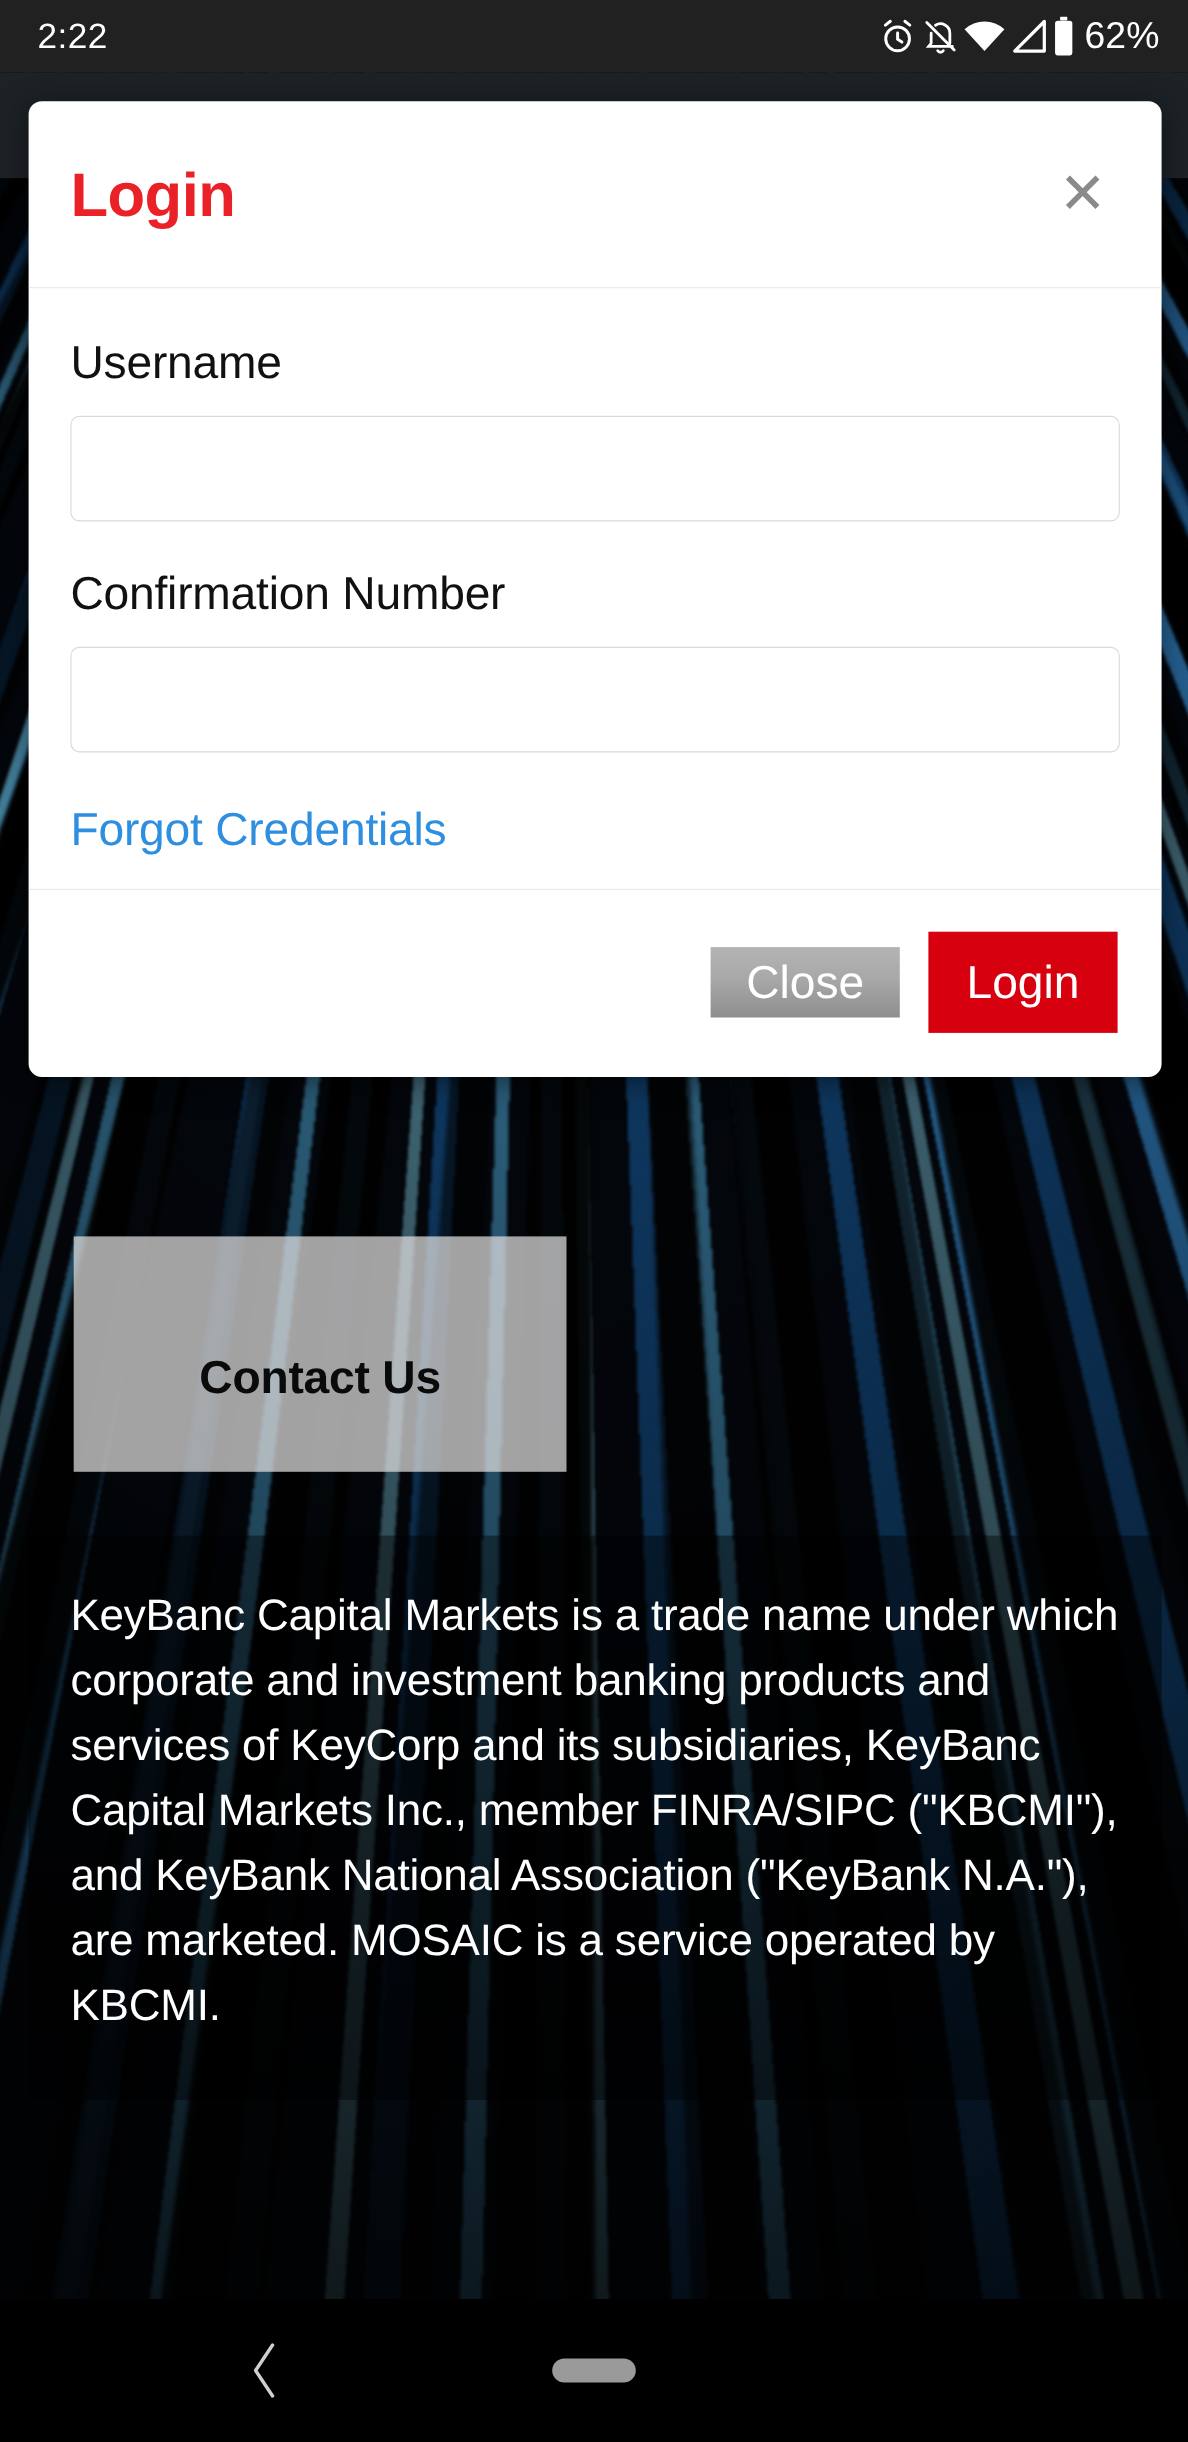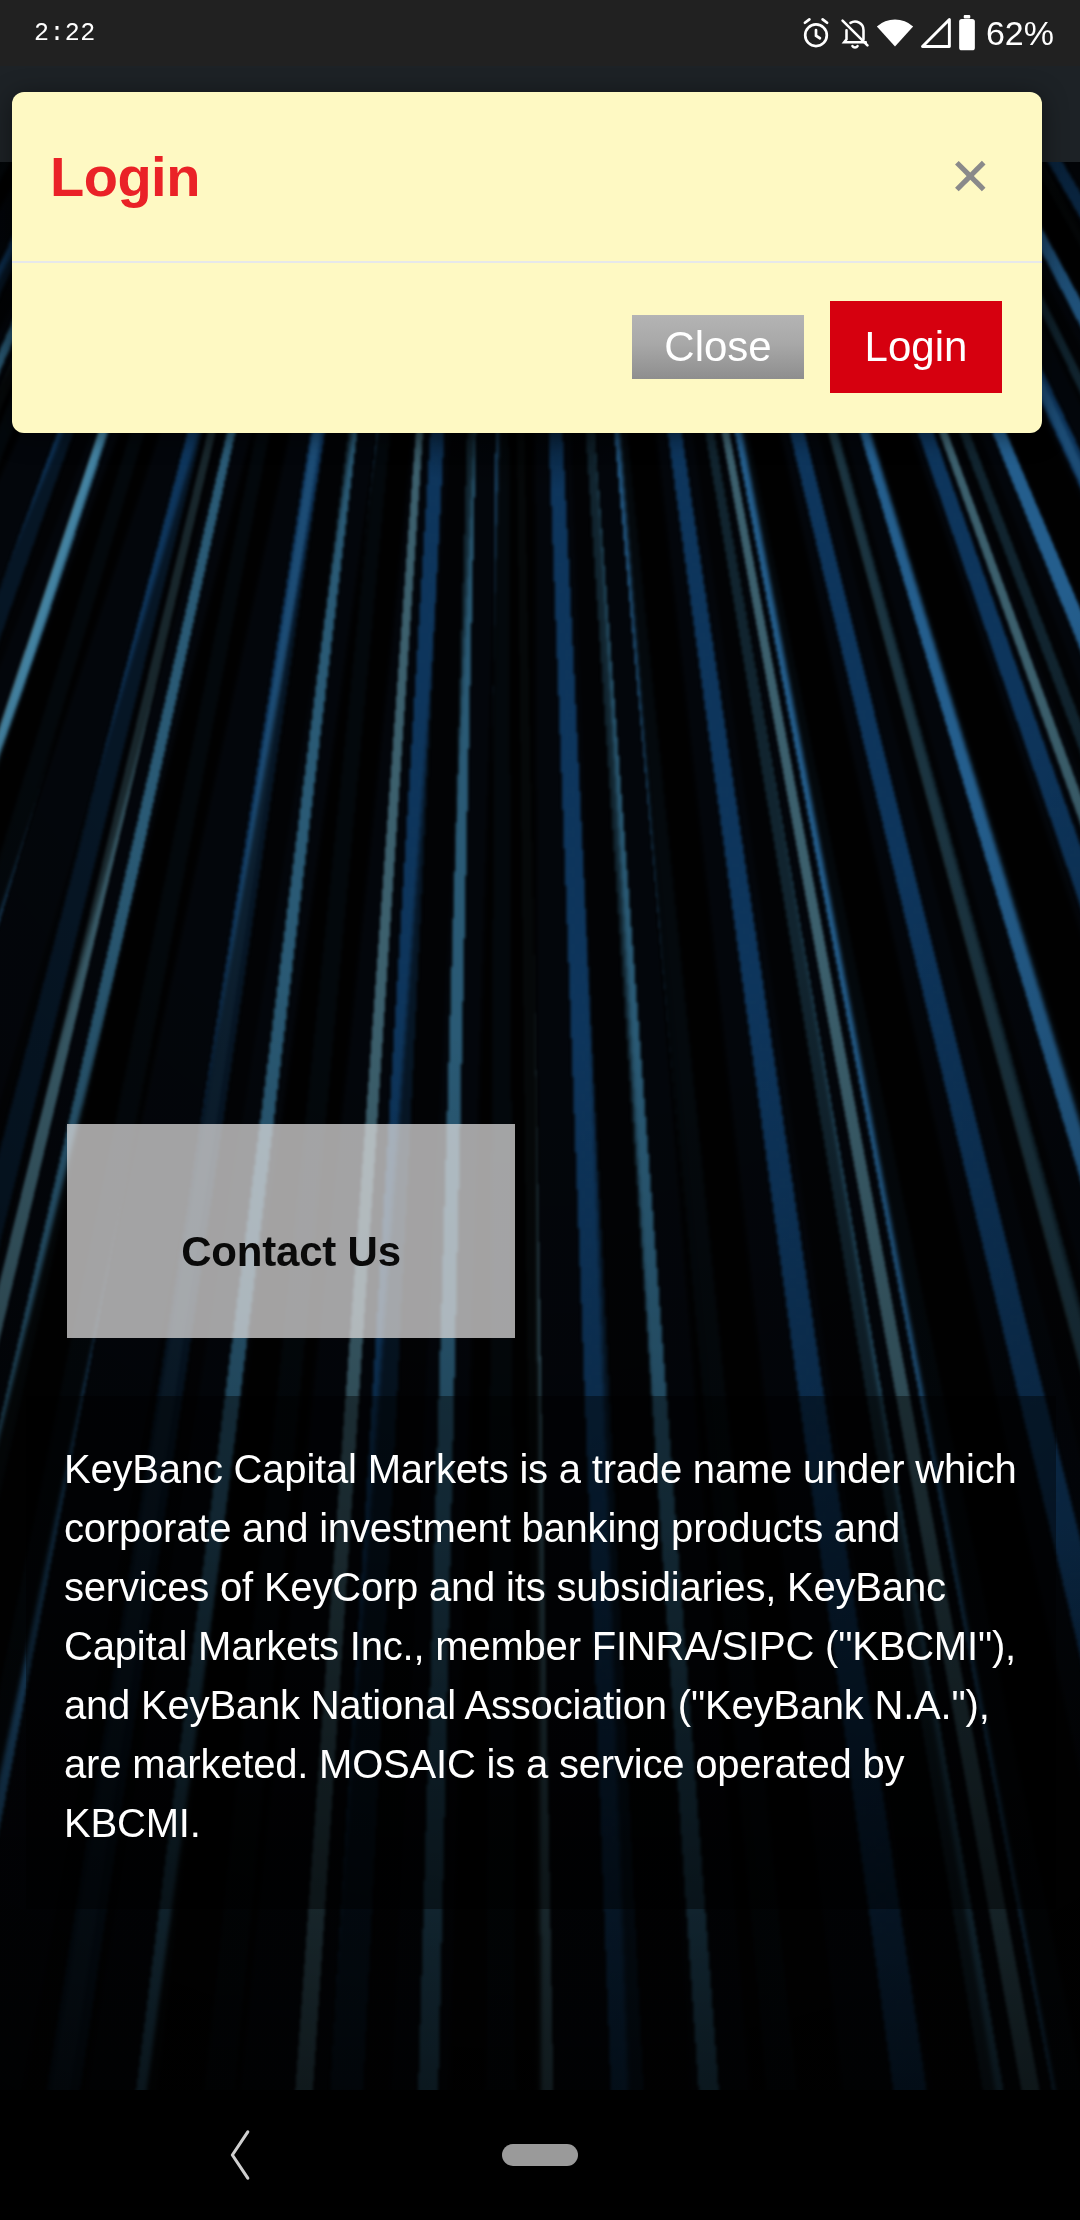--- a/index.html
+++ b/index.html
@@ -10,21 +10,21 @@
     overflow:hidden;
   }
   #screen { position:relative; width:1080px; height:2220px; overflow:hidden; background:#000; }
 
   
   #statusbar{
     position:absolute; top:0; left:0; width:1080px; height:66px;
     background:#212121; display:flex; align-items:center;
     padding:0 26px 0 34px; z-index:40;
   }
-  #clock{ color:#fff; font-size:25px; font-weight:500; letter-spacing:.4px;font-family:Liberation Mono, monospace; }
+  #clock{ color:#fff; font-size:32px; font-weight:500; letter-spacing:.4px; }
   #status-icons{ margin-left:auto; display:flex; align-items:center; gap:4px; }
   #status-icons svg{ display:block; }
   #battpct{ color:#fff; font-size:34px; font-weight:500; margin-left:4px; }
 
   
   #bg{
     position:absolute; top:66px; left:0; width:1080px; height:2024px;
     overflow:hidden; background:#03060b;
   }
   #bg .rays{
@@ -87,22 +87,22 @@
     position:absolute; left:26px; top:1396px; width:1030px;
     background:rgba(0,0,0,.42);
     padding:44px 38px 56px 38px; z-index:6;
   }
   #disclaimer p{
     color:#ffffff; font-size:40px; line-height:59px; letter-spacing:-.2px;
   }
 
   
   #dialog{
-    position:absolute; left:12px; top:92px; width:1030px;
-    background:#fef9c3; border-radius:12px; z-index:30;
+    position:absolute; left:26px; top:92px; width:1030px;
+    background:#ffffff; border-radius:12px; z-index:30;
     box-shadow:0 4px 26px rgba(0,0,0,.45);
     overflow:hidden;
   }
   #dlg-header{
     height:170px; display:flex; align-items:center;
     padding:0 40px 0 38px; border-bottom:1px solid #e6e8ea;
   }
   #dlg-title{ color:#ea2227; font-size:56px; font-weight:700; letter-spacing:-.5px; }
   #dlg-close{
     margin-left:auto; color:#8a8a8a; font-size:52px; line-height:1;
@@ -213,20 +213,34 @@
     </div>
   </div>
 
   <div id="dialog">
 
     <div id="dlg-header">
       <div id="dlg-title">Login</div>
       <div id="dlg-close">✕</div>
     </div>
 
+    <div id="dlg-body">
+
+      <div class="field-group">
+        <label class="field-label">Username</label>
+        <input class="field-input" type="text" placeholder="" style="">
+      </div>
+
+      <div class="field-group">
+        <label class="field-label">Confirmation Number</label>
+        <input class="field-input" type="text" placeholder="" style="">
+      </div>
+
+      <a id="forgot-link" href="#">Forgot Credentials</a>
+    </div>
 
     <div id="dlg-footer">
       <button class="btn" id="btn-close">Close</button>
       <button class="btn" id="btn-login">Login</button>
     </div>
   </div>
 
   <div id="navbar">
     <span id="nav-back">
       <svg width="40" height="54" viewBox="0 0 20 28" fill="none" stroke="#cfcfcf" stroke-width="1.6" stroke-linecap="round" stroke-linejoin="round">

